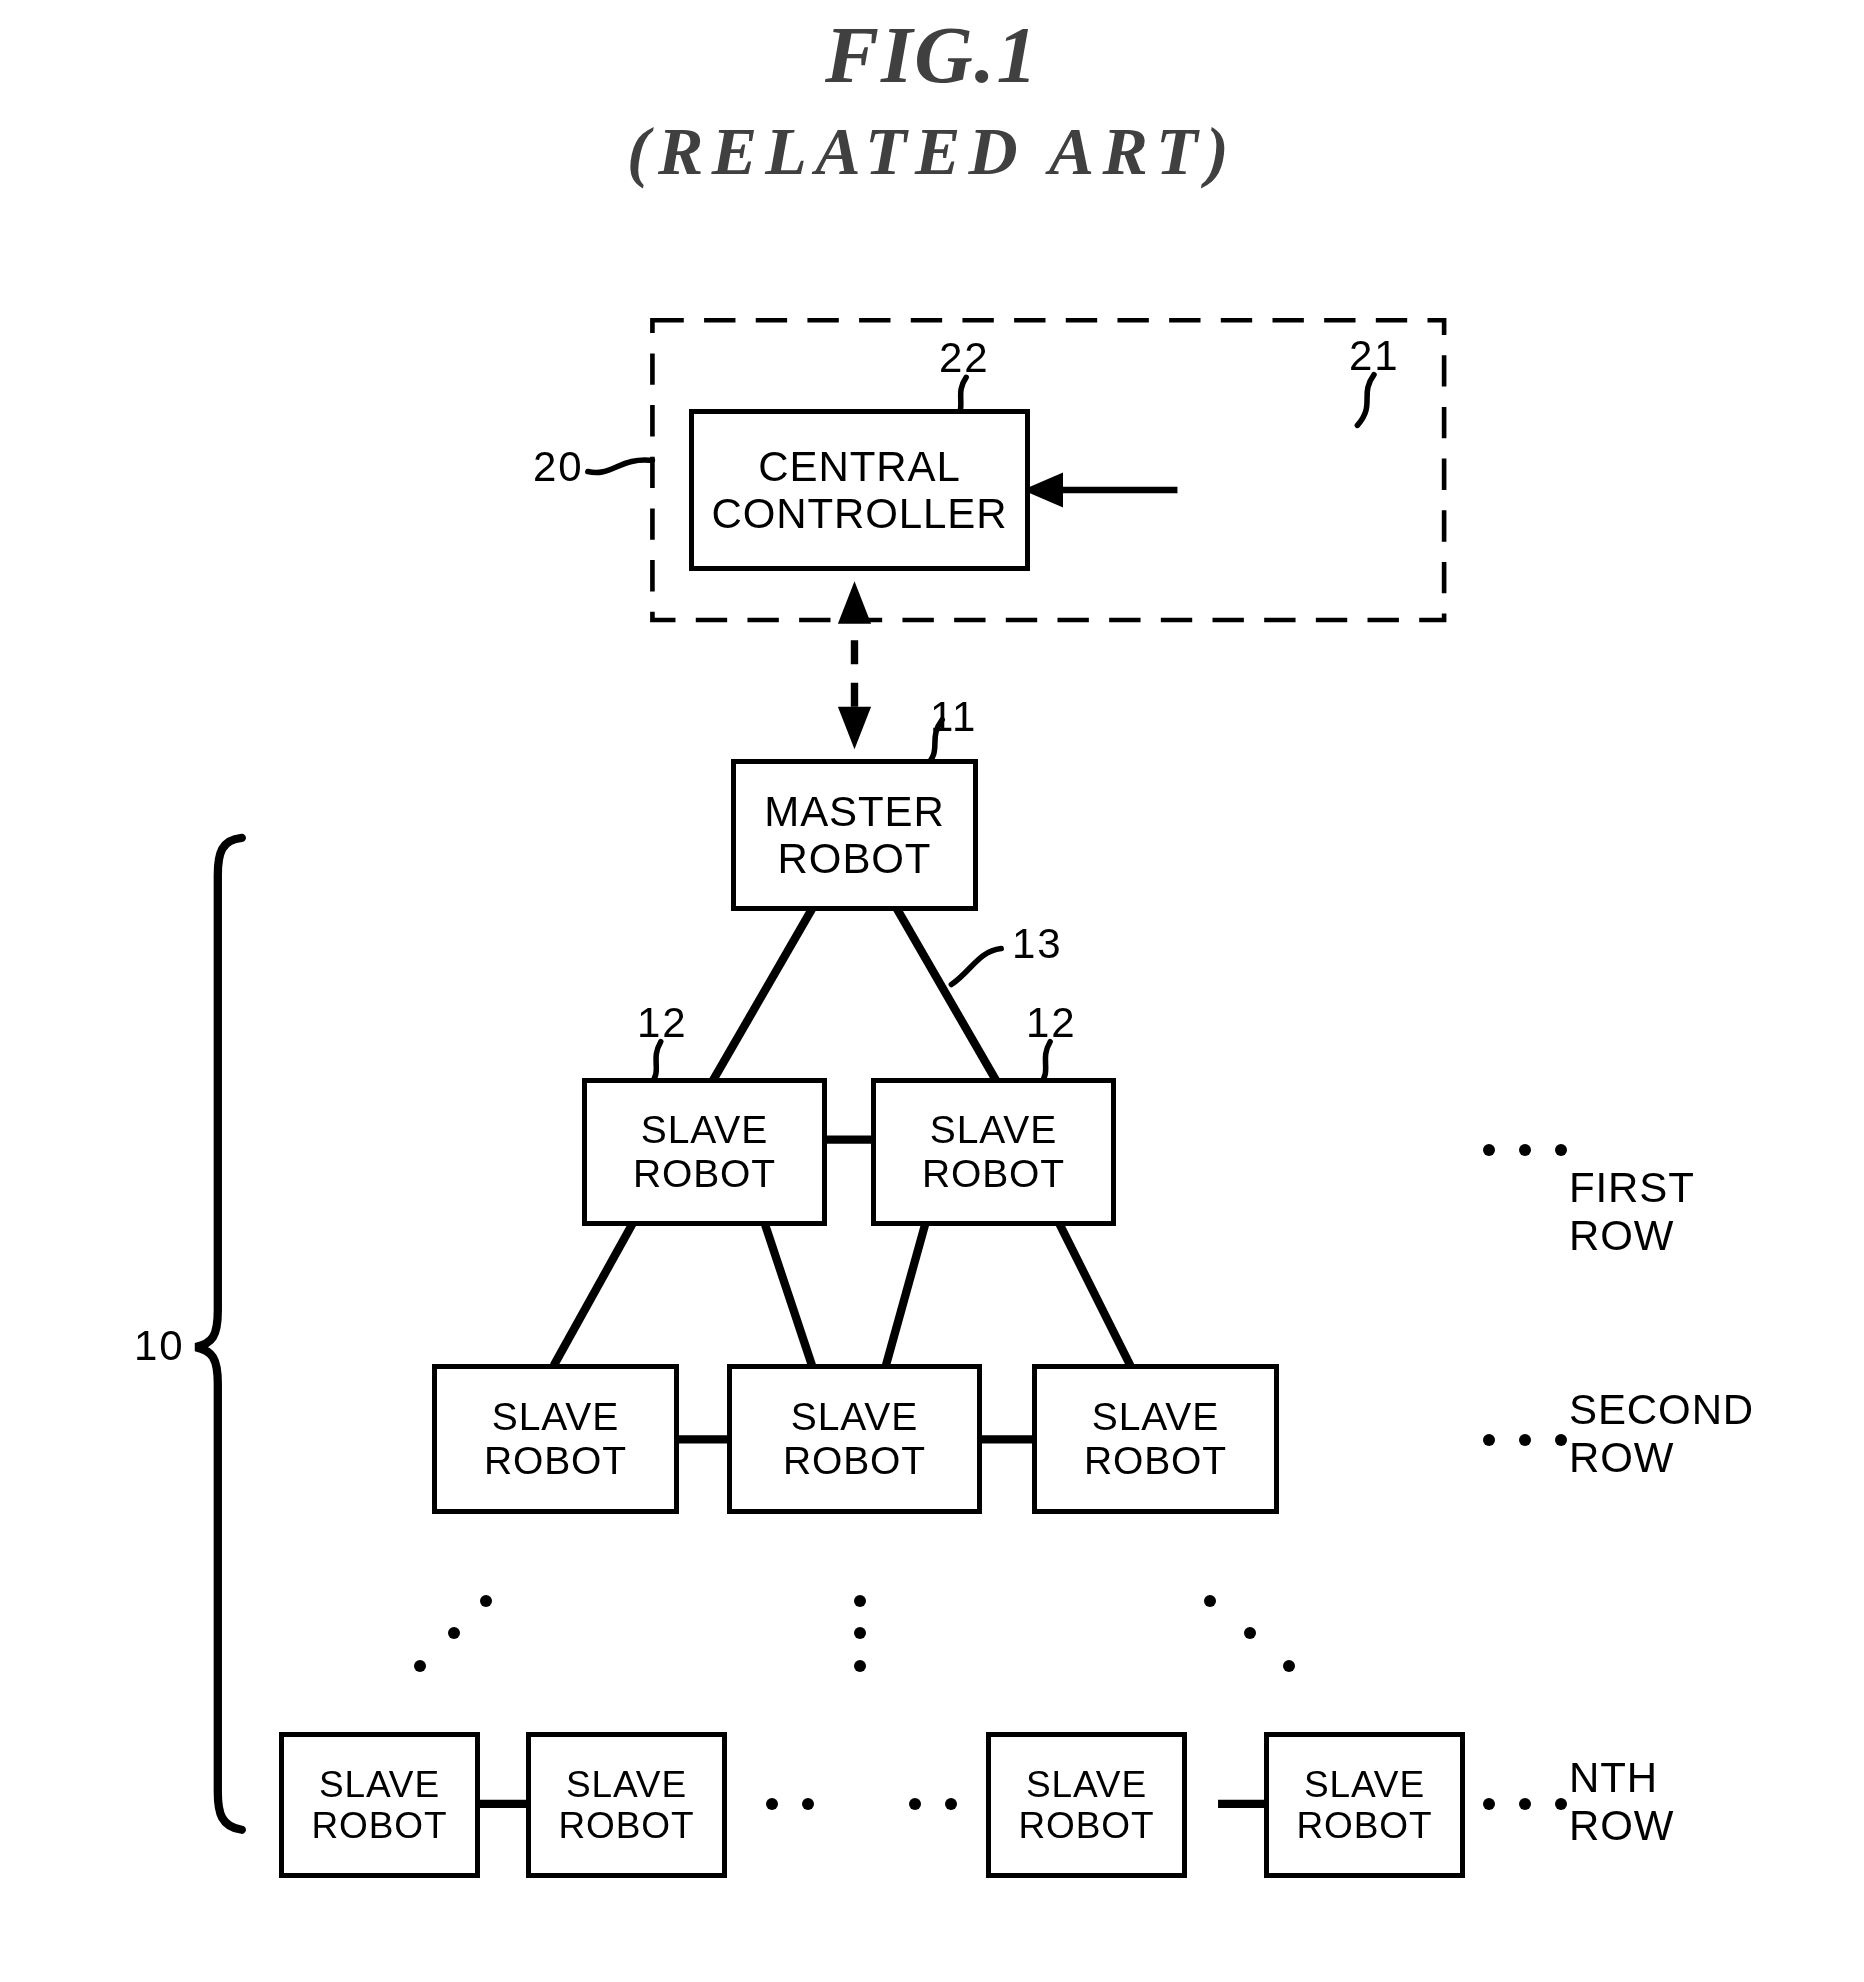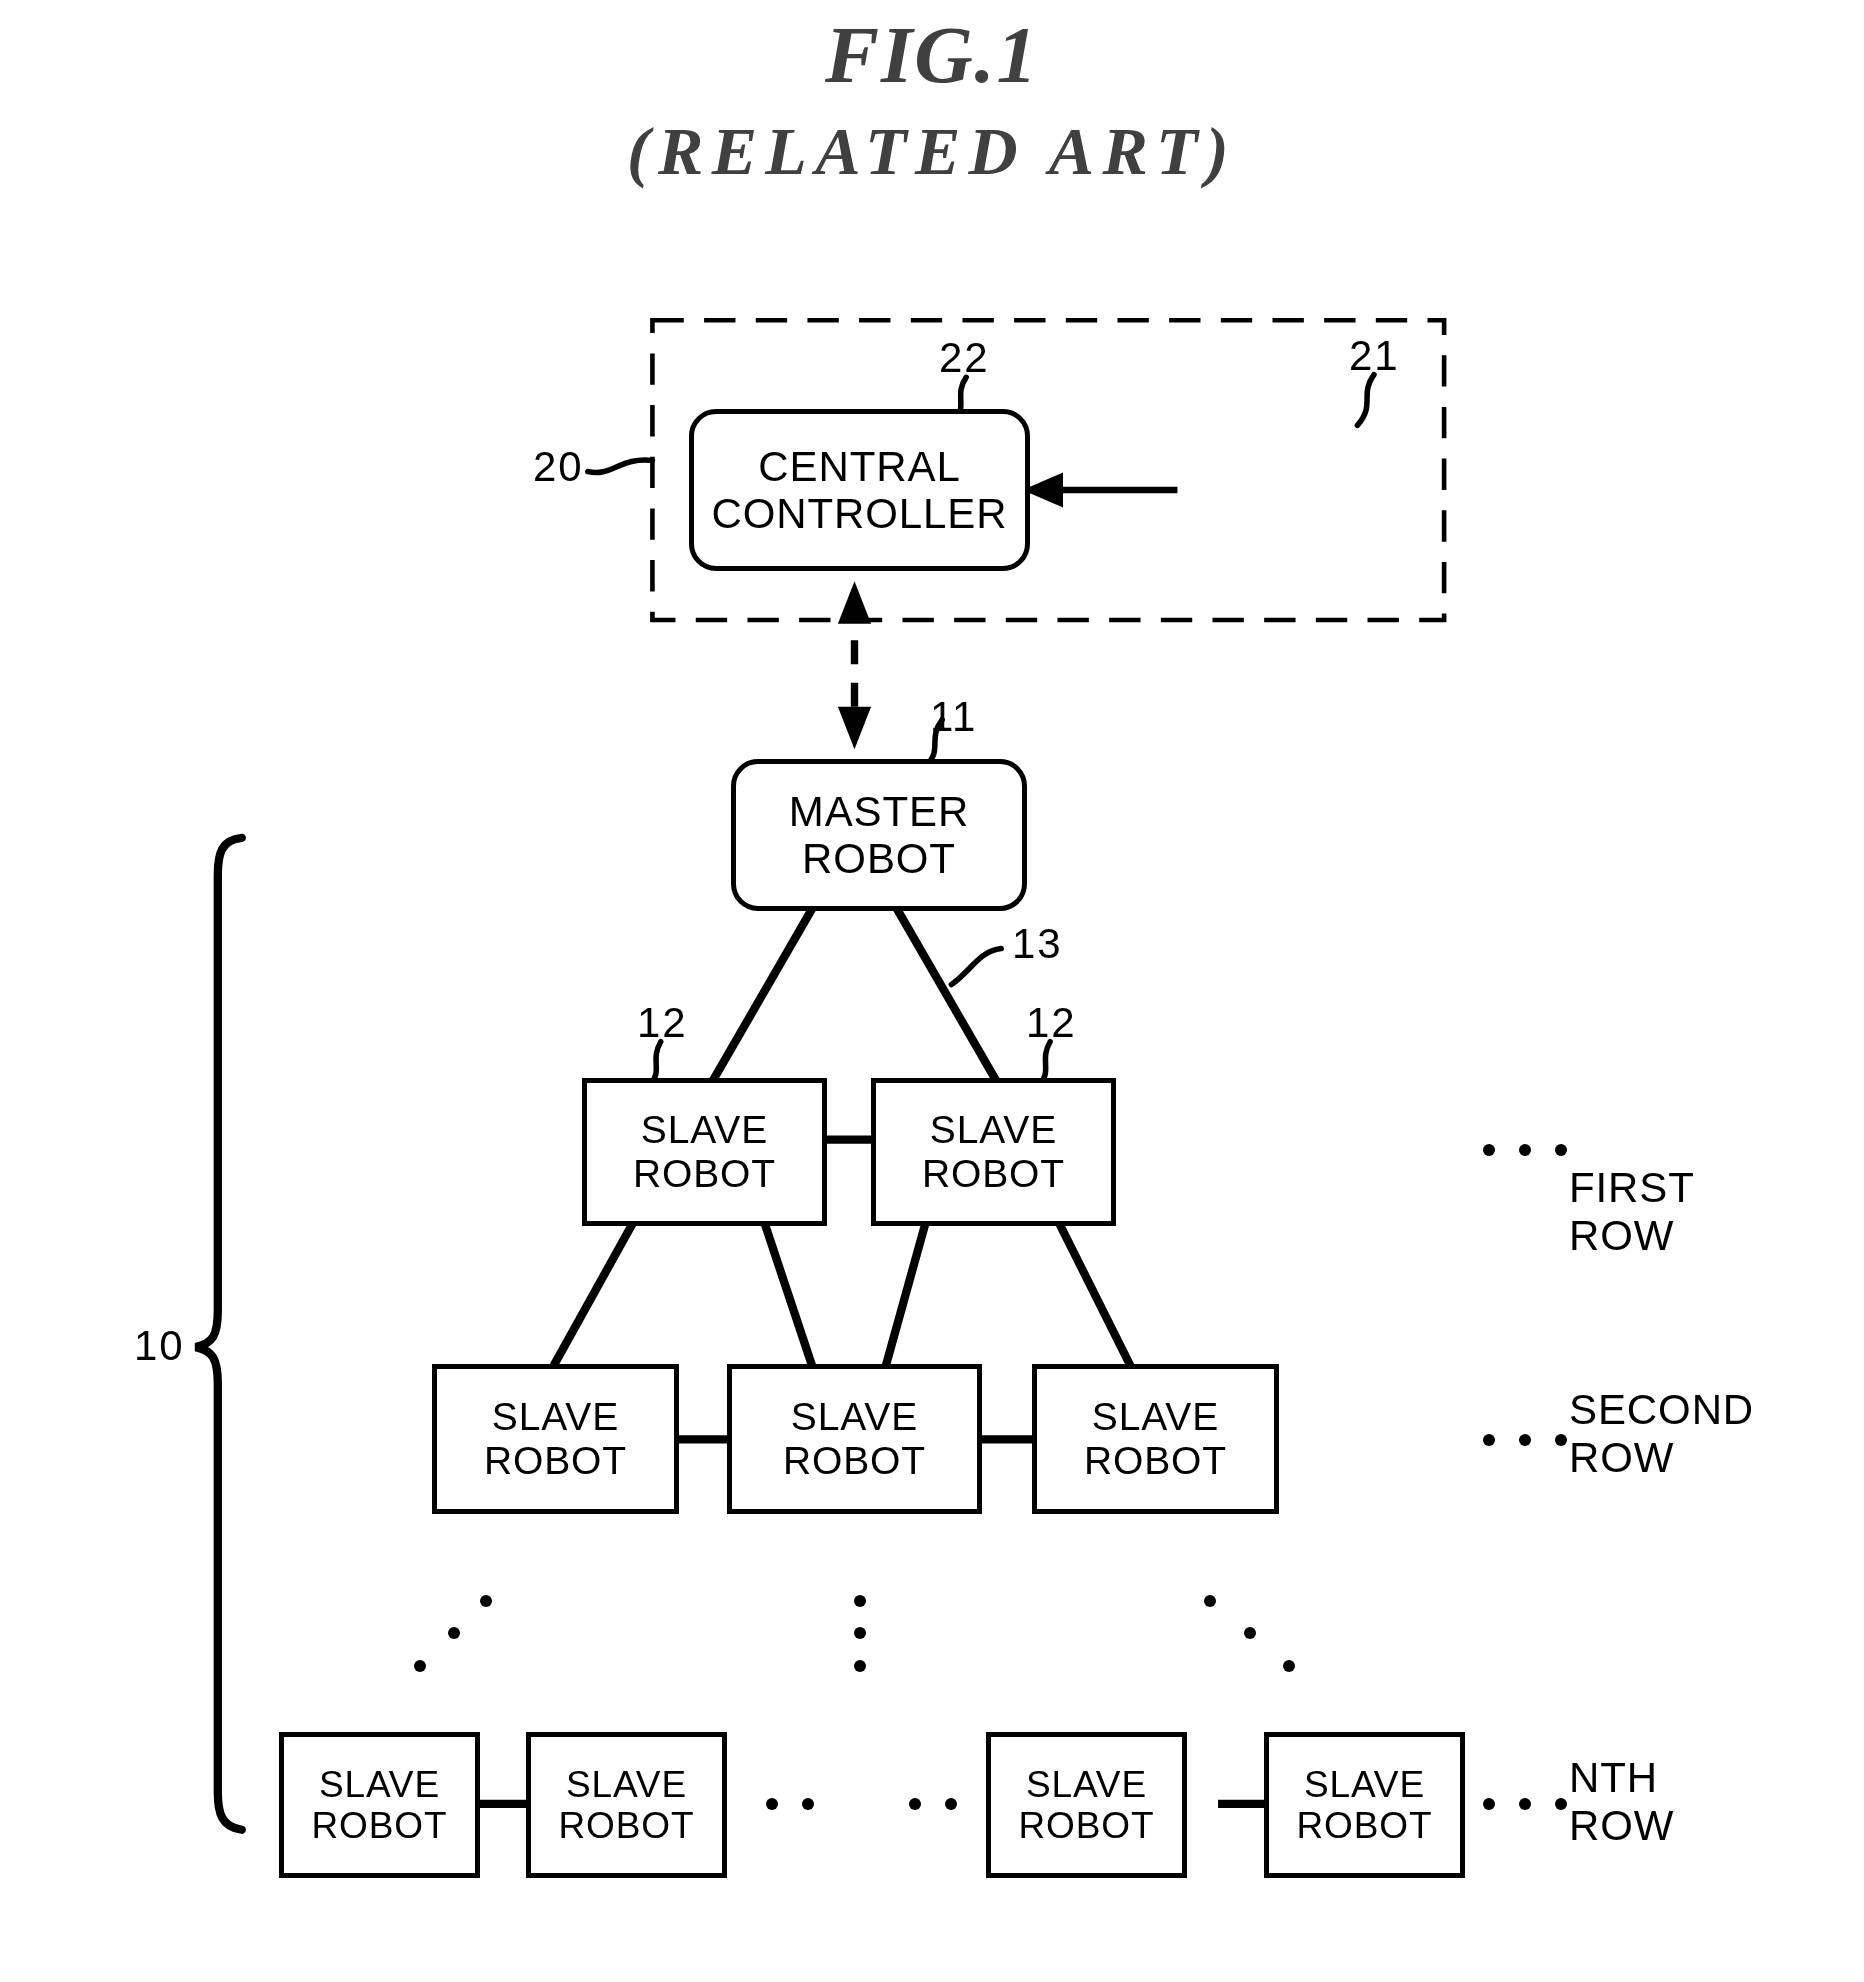--- a/index.html
+++ b/index.html
@@ -67,21 +67,21 @@
     text-align: center;
     font-family: "Liberation Sans", sans-serif;
     font-weight: 300;
     color: #000;
     letter-spacing: 0.9px;
     line-height: 1.12;
     z-index: 3;
   }
   .node .ln { display: block; white-space: nowrap; }
 
-  .node-big   { font-size: 42px; border-radius: 27px; }
+  .node-big   { font-size: 42px; }
   .node-small { font-size: 39px; }
   .node-tiny  { font-size: 37px; }
 
   
   .ref {
     position: absolute;
     font-family: "Liberation Sans", sans-serif;
     font-weight: 300;
     font-size: 42px;
     letter-spacing: 1.8px;
@@ -179,21 +179,21 @@
              L 236 1942
              C 236 1965, 240 1980, 262 1983" fill="none" stroke="#000" stroke-width="9" stroke-linecap="round"></path>
   </svg>
 
   <div class="node node-big" style="left:689px; top:409px; width:341px; height:162px;">
     <span class="ln">CENTRAL</span>
     <span class="ln">CONTROLLER</span>
   </div>
 
 
-  <div class="node node-big" style="left:731px; top:759px; width:296px; height:152px;">
+  <div class="node node-big" style="left:731px; top:759px; width:247px; height:152px;">
     <span class="ln">MASTER</span>
     <span class="ln">ROBOT</span>
   </div>
 
   <div class="node node-small" style="left:582px; top:1078px; width:245px; height:148px;">
     <span class="ln">SLAVE</span>
     <span class="ln">ROBOT</span>
   </div>
   <div class="node node-small" style="left:871px; top:1078px; width:245px; height:148px;">
     <span class="ln">SLAVE</span>

